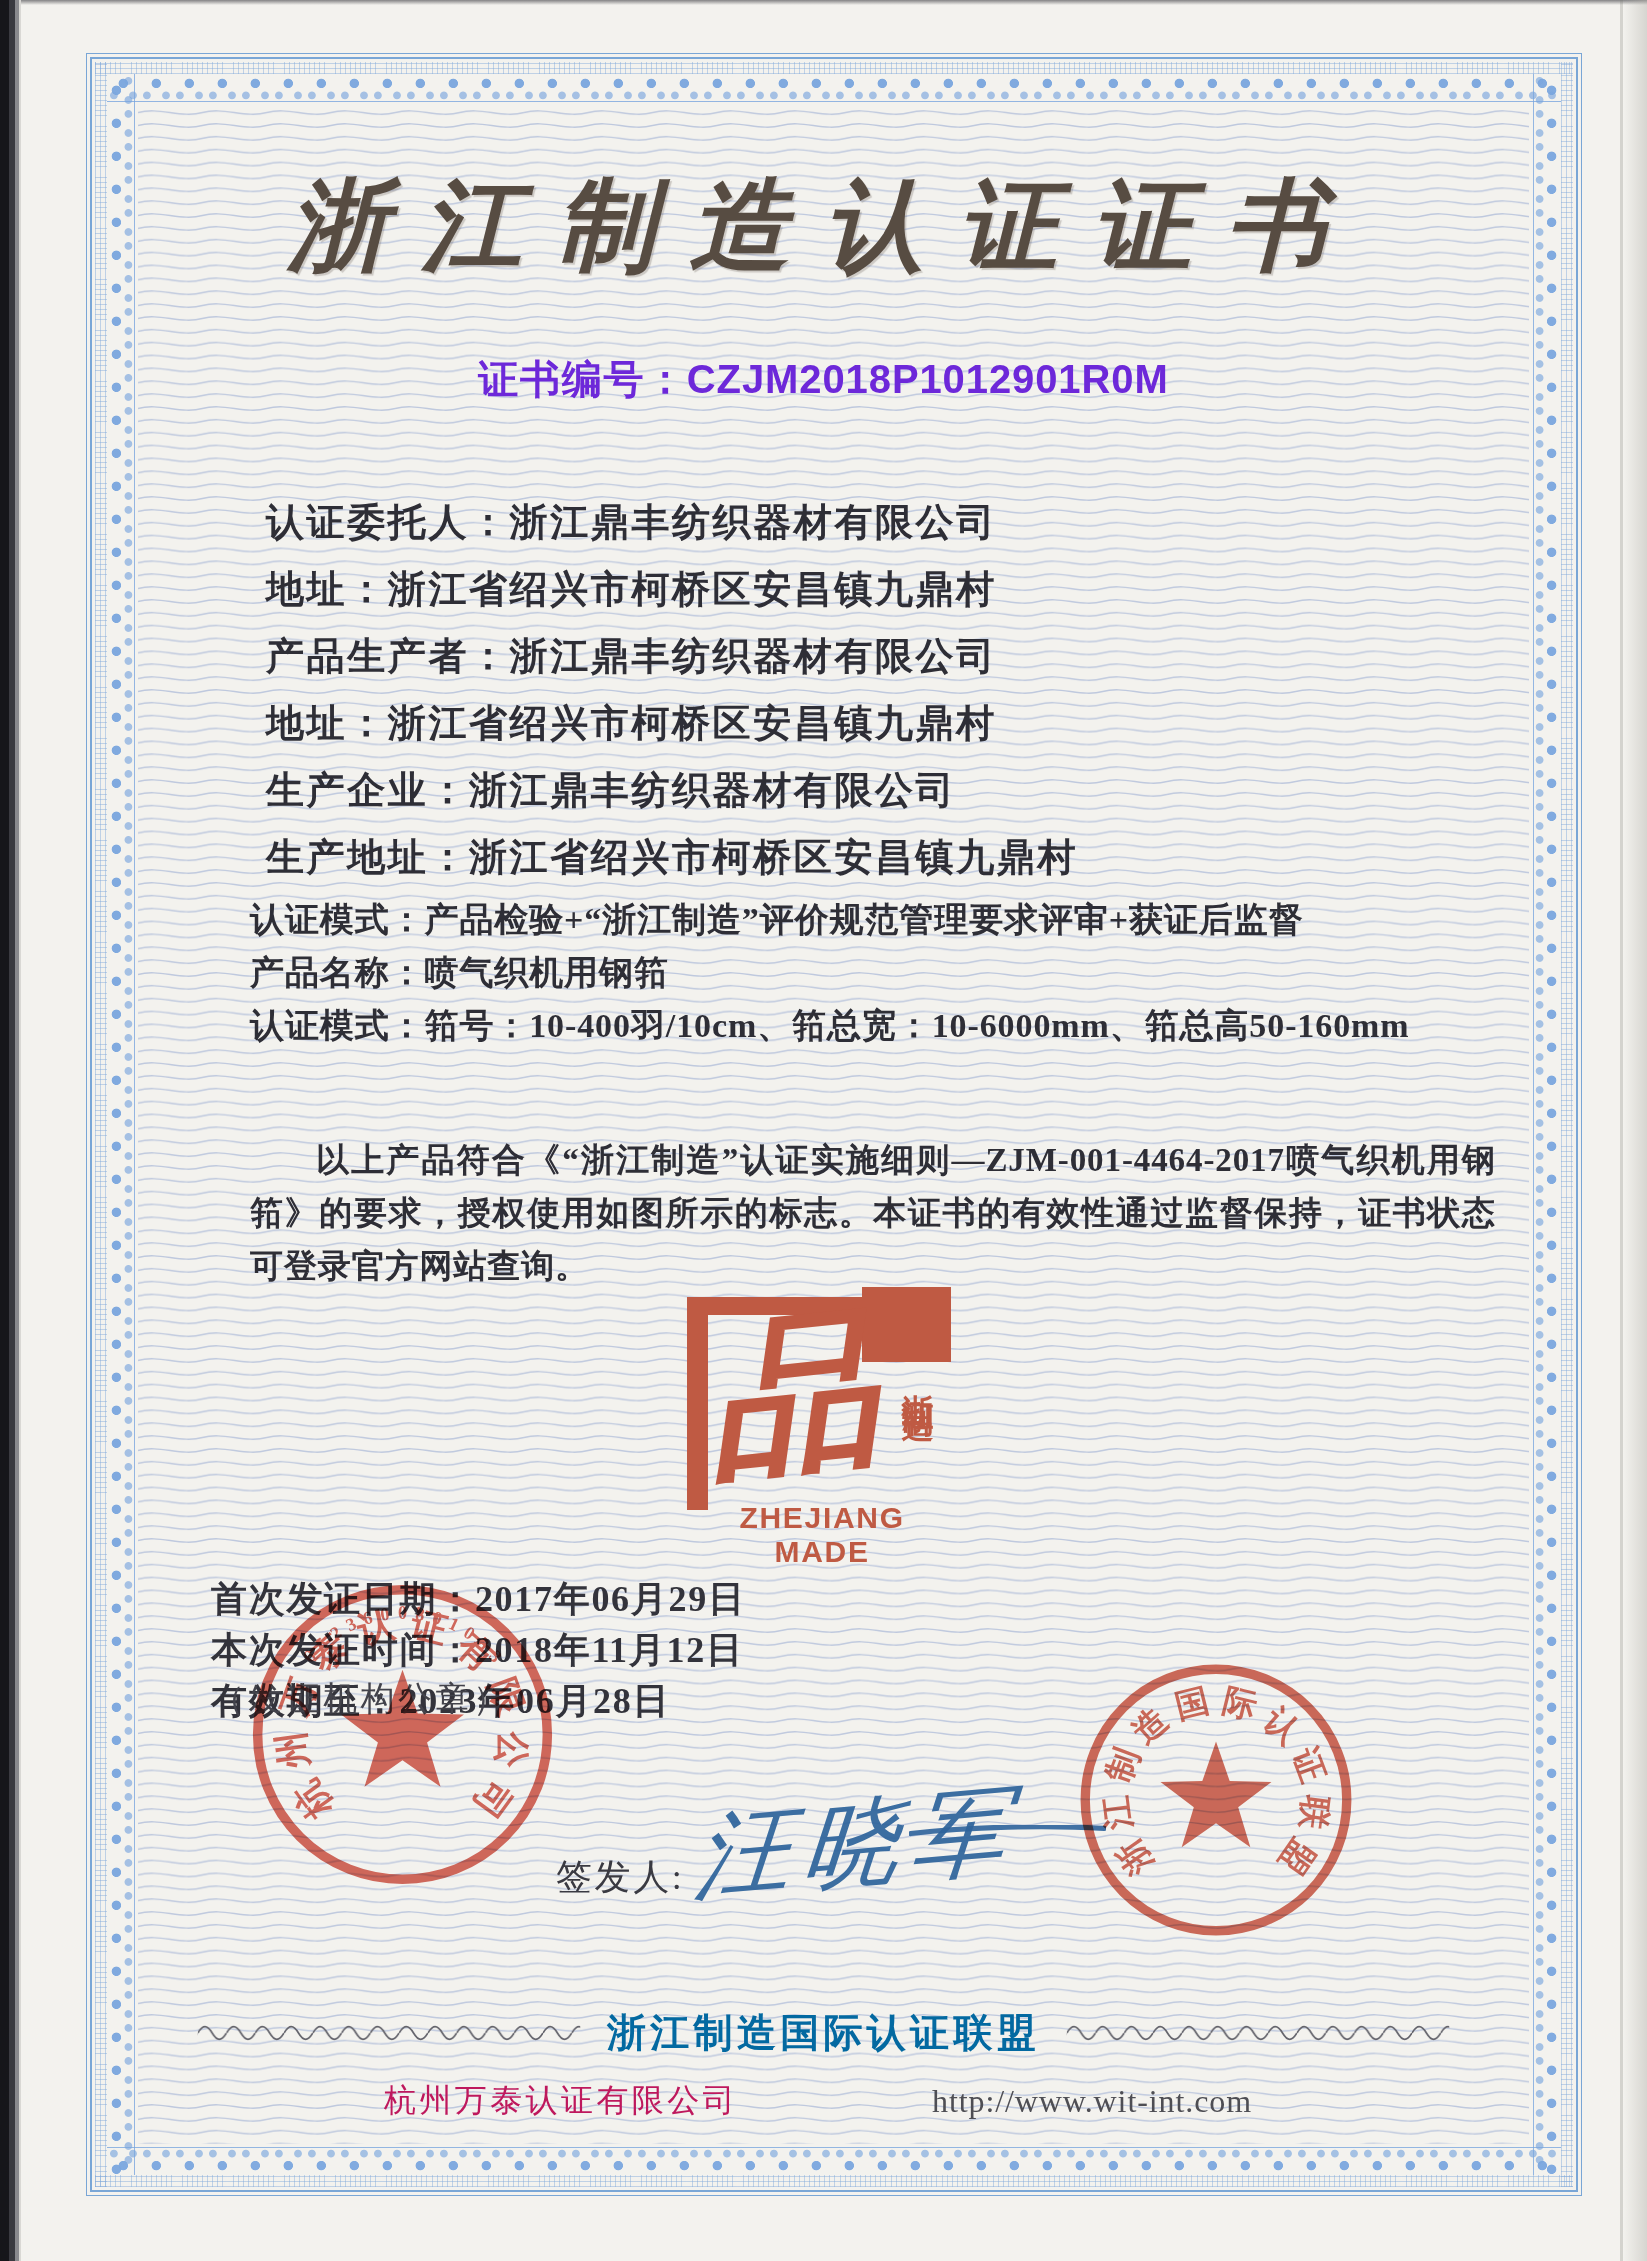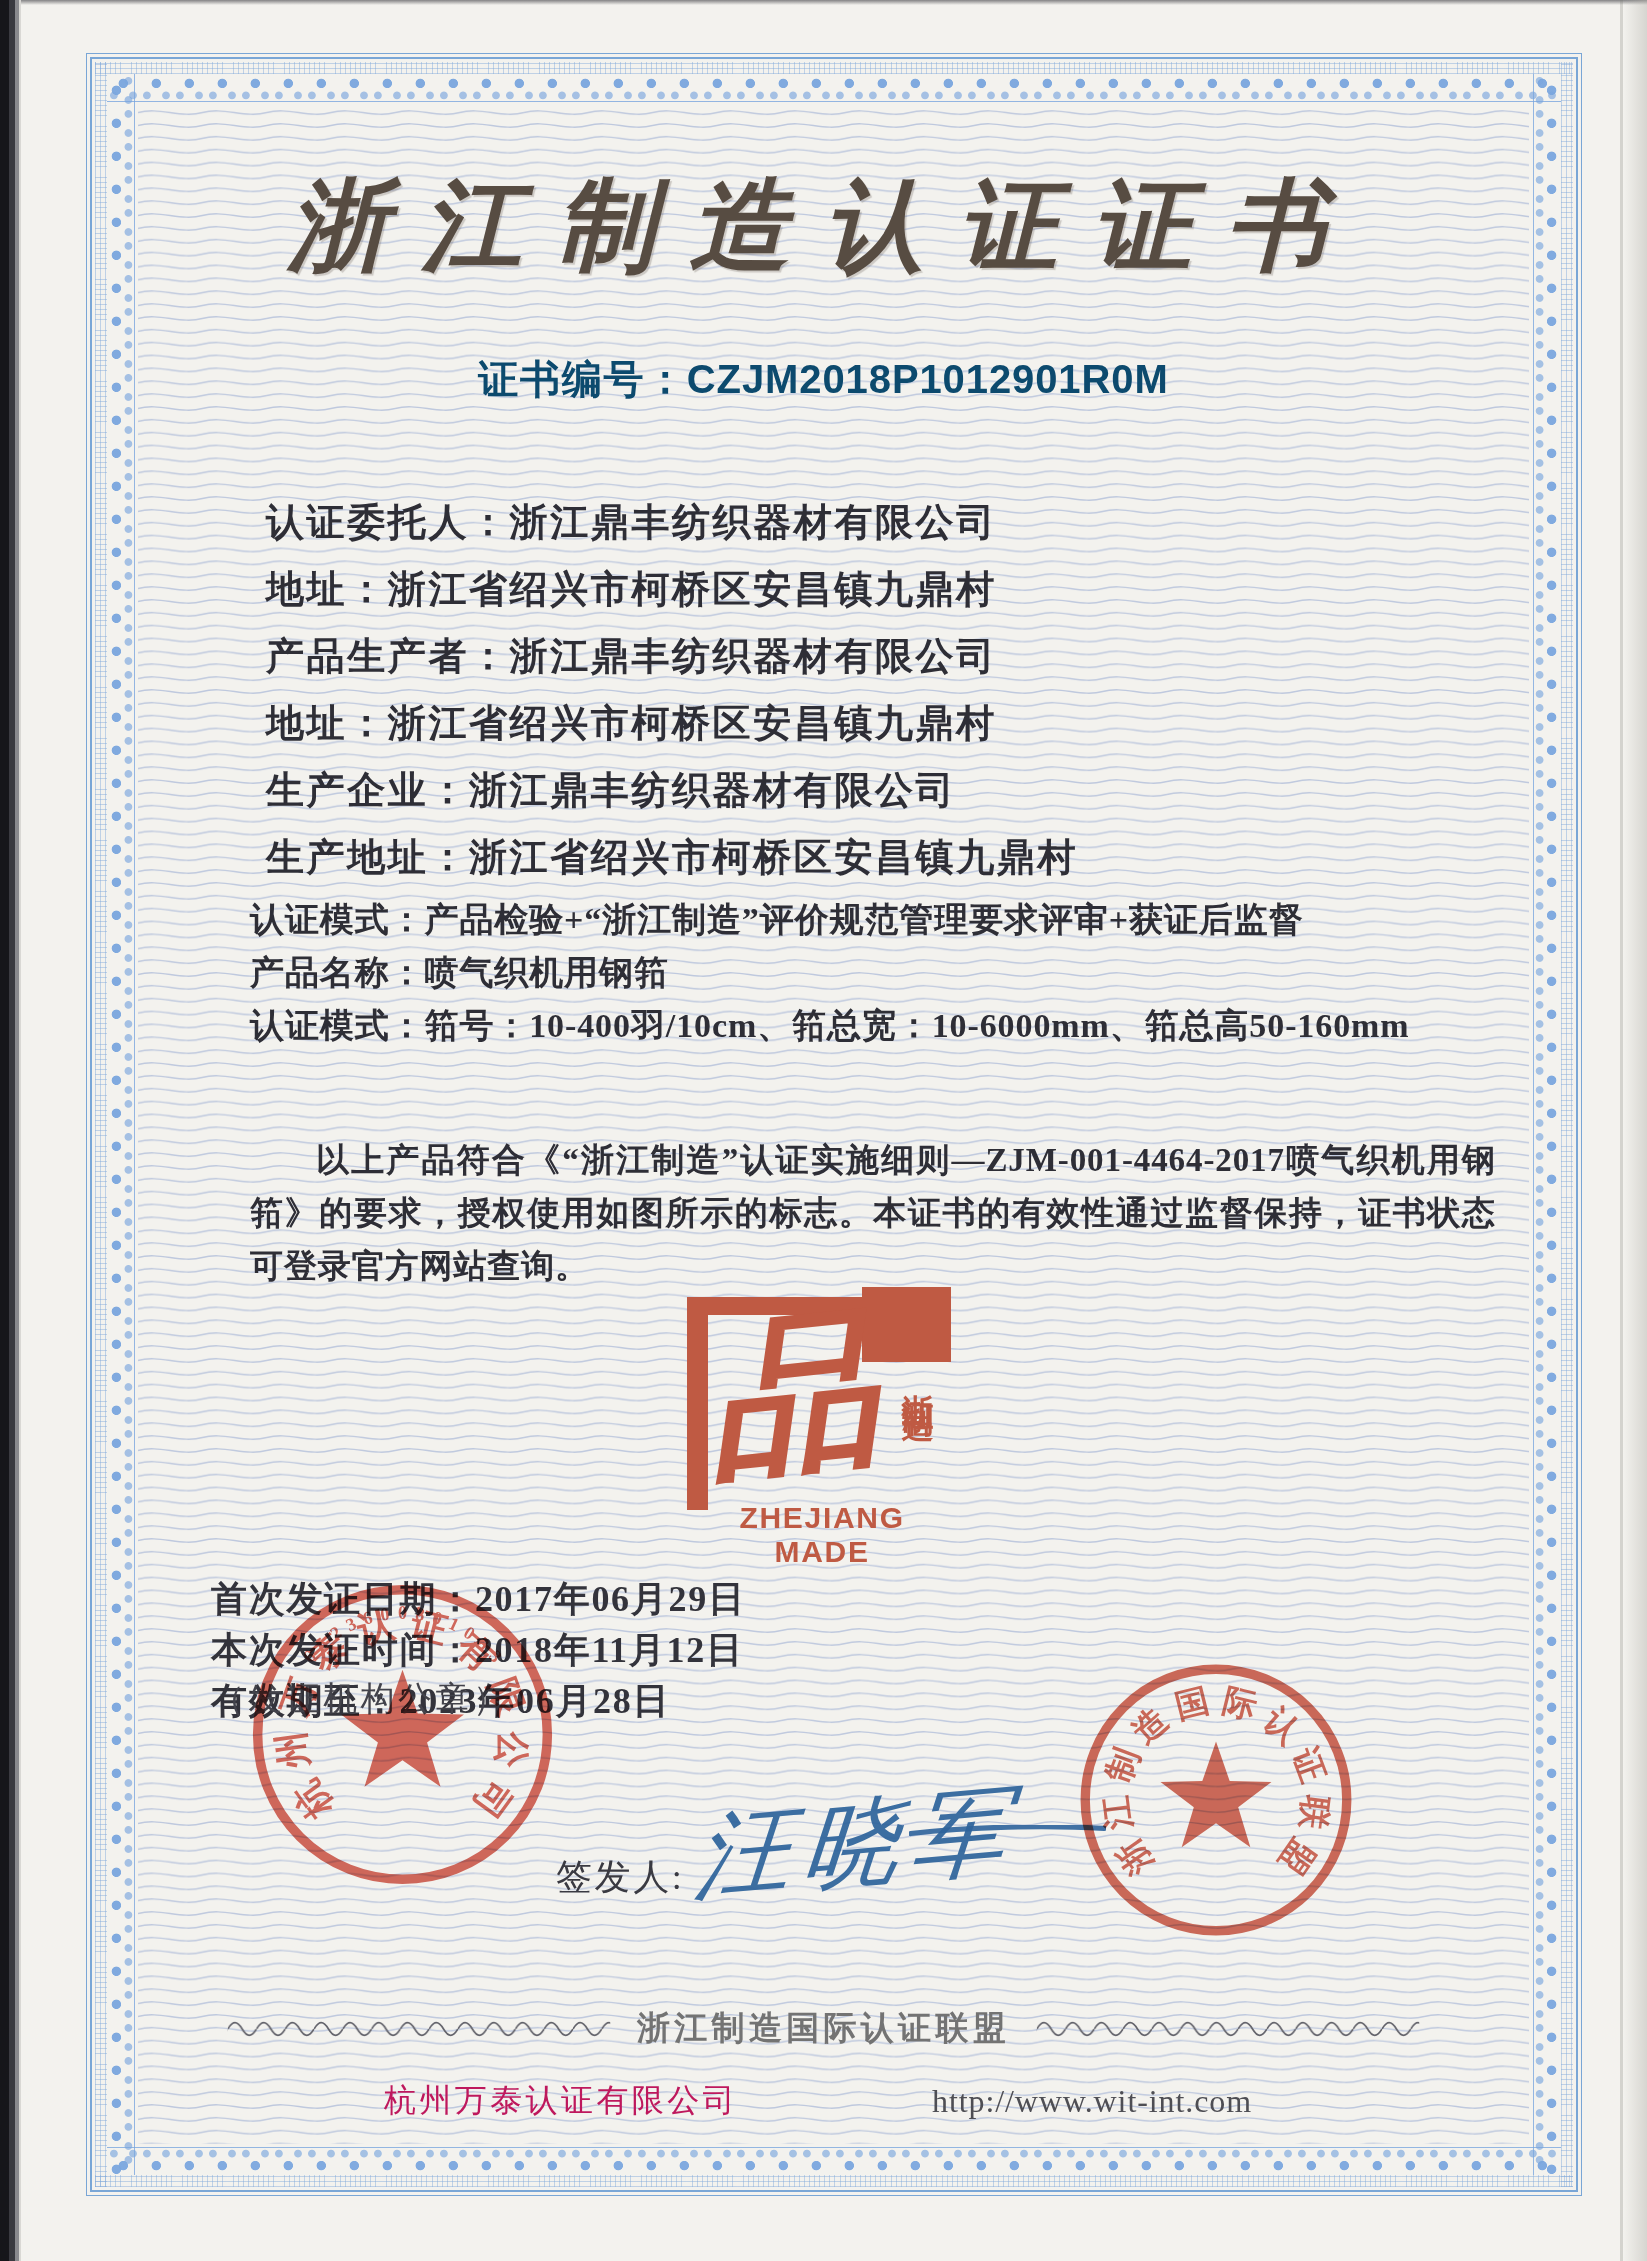--- a/index.html
+++ b/index.html
@@ -44,21 +44,21 @@
   .flor-right  { right:20px; top:20px; bottom:20px;  width:31px; transform:scaleX(-1); }
 
   .waves-svg { position:absolute; left:138px; top:106px; width:1391px; height:2038px; }
 
   
   .cert-title { position:absolute; top:160px; left:0; width:100%; text-align:center;
     font-size:100px; font-weight:bold; font-style:italic; color:#57meet4c42; color:#574c42;
     letter-spacing:34px; text-shadow:1.7px 1.7px 0.9px rgba(87,76,66,.25); }
 
   .cert-no { position:absolute; top:352px; left:0; width:100%; text-align:center;
-    font-size:40px; font-weight:bold; color:#0c4a6e; letter-spacing:1.7px; }
+    font-size:40px; font-weight:bold; color:#6d28d9; letter-spacing:1.7px; }
   .cert-no .num { font-family:"Liberation Sans","DejaVu Sans",sans-serif; letter-spacing:0.9px; }
 
   .info-block { position:absolute; left:266px; top:453px;margin-top:44px; }
   .info-line { height:67px; font-size:38px; font-weight:bold; color:#2e2e36; letter-spacing:2.6px; white-space:nowrap; }
 
   .spec-block { position:absolute; left:250px; top:897px; }
   .spec-line { height:53px; font-size:34px; font-weight:bold; color:#2e2e36; letter-spacing:0.9px; white-space:nowrap; }
 
   .statement { position:absolute; left:250px; top:1134px; width:1246px;
     font-size:33px; font-weight:bold; color:#2e2e36; line-height:53px;
@@ -89,21 +89,21 @@
     letter-spacing:12px; opacity:.92; white-space:nowrap; }
   .signature-sweep { position:absolute; left:909px; top:1825px; width:197px; height:12px; }
 
   
   .seal { position:absolute; mix-blend-mode:multiply; opacity:.88; }
   .seal-left  { left:243px;  top:1575px; width:319px; height:319px; }
   .seal-right { left:1072px; top:1656px; width:288px; height:288px; }
 
   
   .divider-row { position:absolute; left:0; top:2006px; width:100%; display:flex; align-items:center; justify-content:center; gap:24px; }
-  .divider-text { font-size:33px; font-weight:bold; color:#737373; letter-spacing:4.3px; }
+  .divider-text { font-size:39px; font-weight:bold; color:#0369a1; letter-spacing:4.3px; }
   .squiggle { width:388px; height:22px; }
 
   .footer-issuer { position:absolute; left:384px; top:2079px; font-size:32px; color:#be185d; letter-spacing:3.4px; }
   .footer-site { position:absolute; left:932px; top:2083px; font-size:32px; color:#4e4e54; letter-spacing:0.9px;
     font-family:"Liberation Serif","DejaVu Serif",serif; }
 </style>
 </head>
 <body>
 
 <div class="paper">

